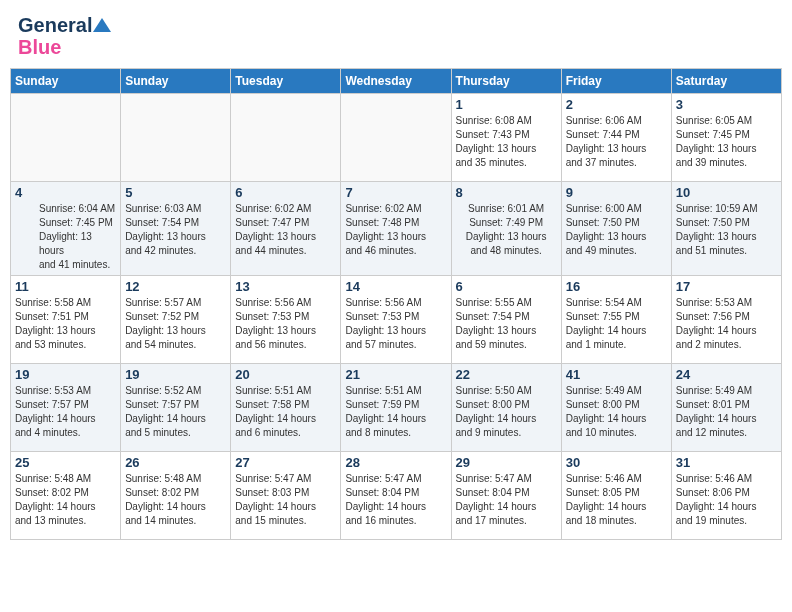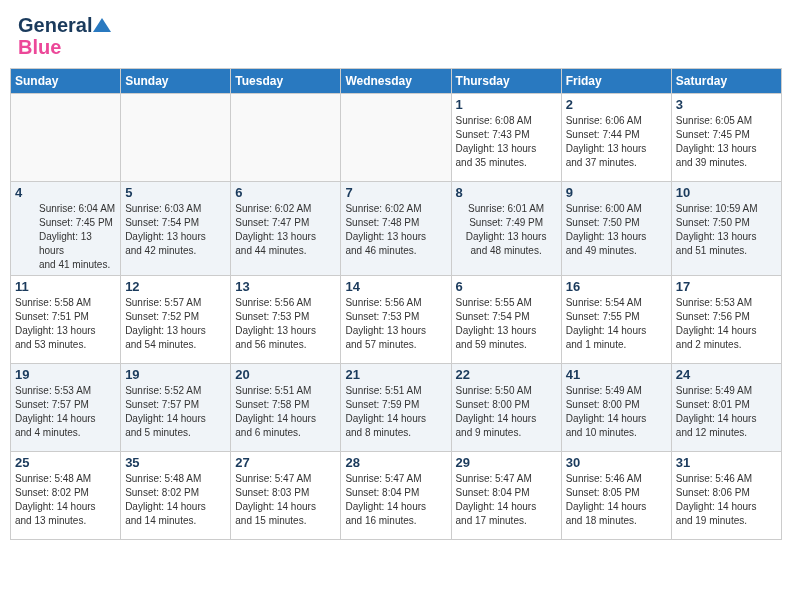--- a/index.html
+++ b/index.html
@@ -307,21 +307,21 @@
       </tr>
       <tr>
         <td>
           <span class="day-number">25</span>
           <div class="day-info" style="white-space: pre-line;">Sunrise: 5:48 AM
 Sunset: 8:02 PM
 Daylight: 14 hours
 and 13 minutes.</div>
         </td>
         <td>
-          <span class="day-number">35</span>
+          <span class="day-number">26</span>
           <div class="day-info" style="white-space: pre-line;">Sunrise: 5:48 AM
 Sunset: 8:02 PM
 Daylight: 14 hours
 and 14 minutes.</div>
         </td>
         <td>
           <span class="day-number">27</span>
           <div class="day-info" style="white-space: pre-line;">Sunrise: 5:47 AM
 Sunset: 8:03 PM
 Daylight: 14 hours

